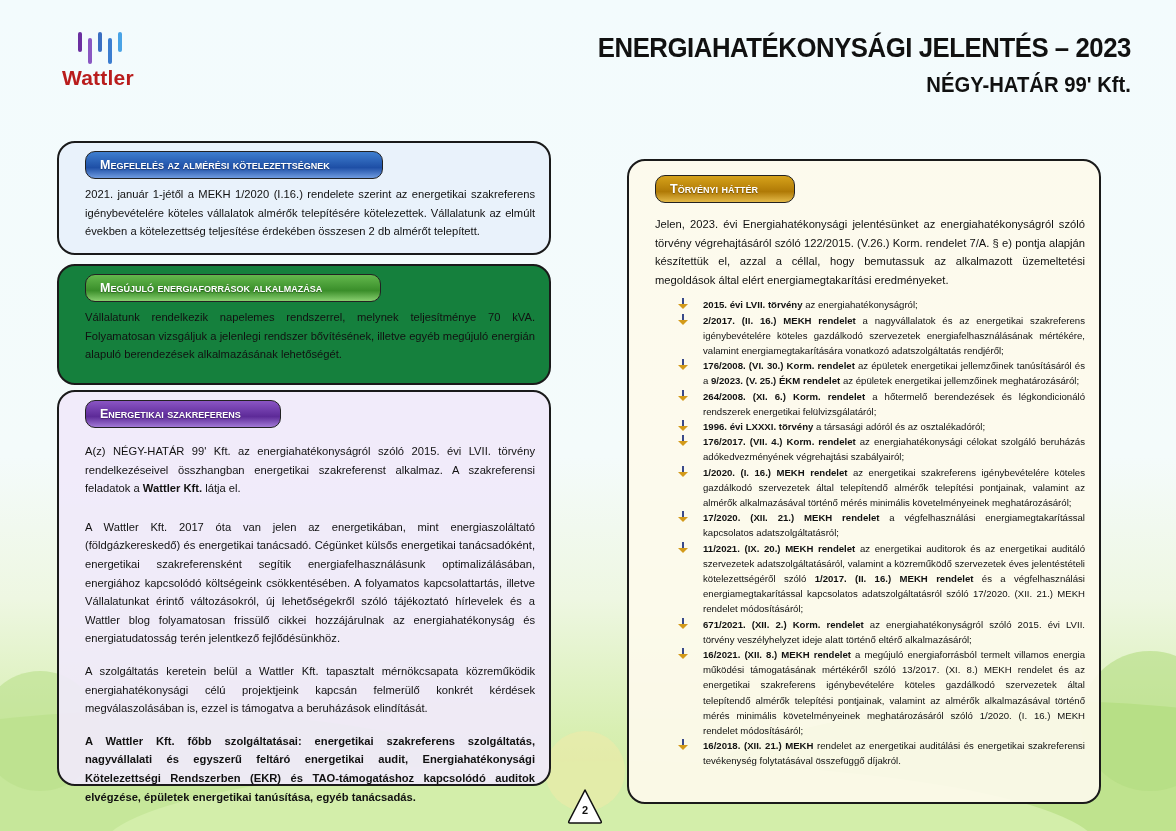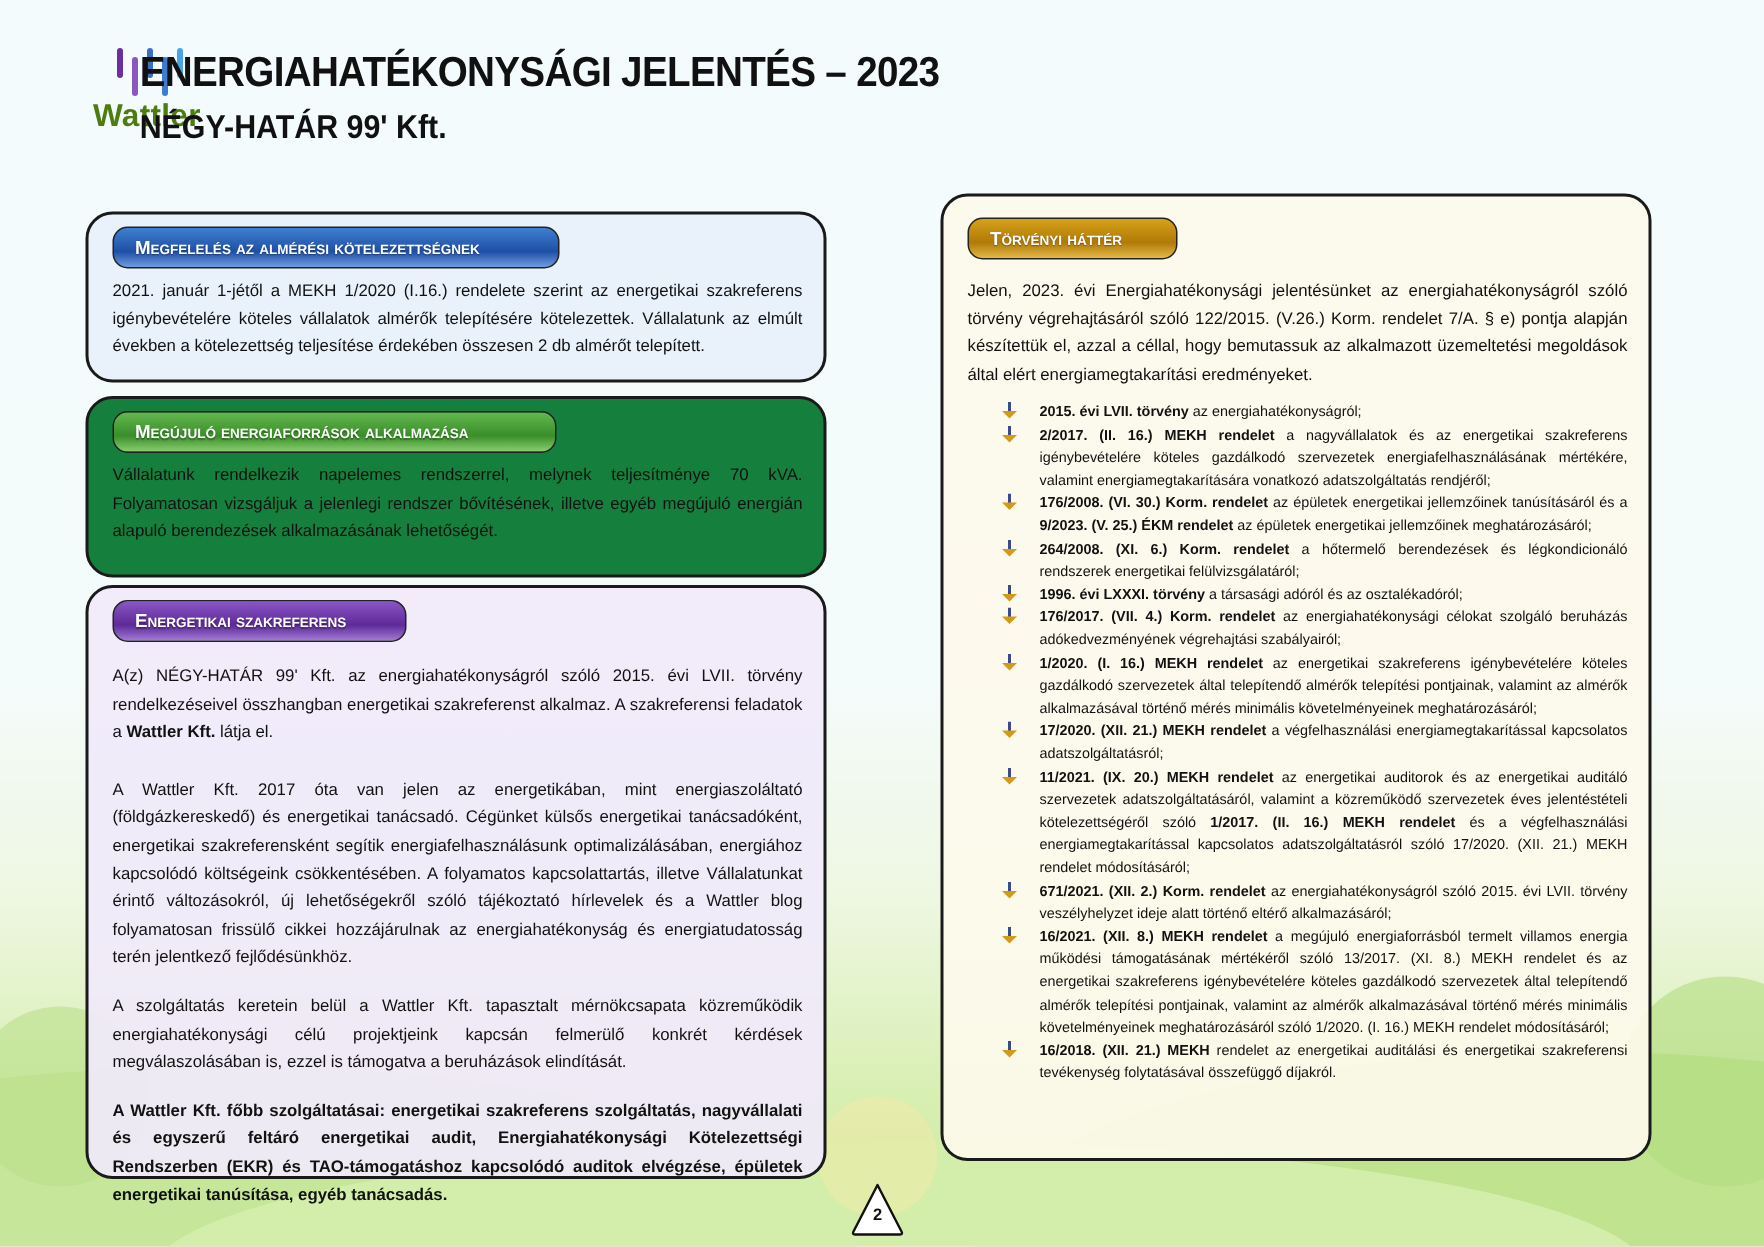--- a/index.html
+++ b/index.html
@@ -7,32 +7,32 @@
   body {
     position: relative;
     font-family: "Liberation Sans", sans-serif;
     color: #111;
     background: linear-gradient(180deg, #f3fbfd 0%, #f4fbfb 55%, #eef7e2 72%, #d8efb2 88%, #c9e89a 100%);
   }
   .bg-hills { position: absolute; left: 0; right: 0; bottom: 0; height: 300px; z-index: 0; }
   .logo { position: absolute; left: 62px; top: 32px; width: 90px; height: 62px; z-index: 2; }
   .logo-bars { display: flex; gap: 6px; align-items: flex-start; margin-left: 16px; height: 30px; }
   .logo-bars span { display: block; width: 4px; border-radius: 2px; }
-  .logo-word { font-weight: bold; font-size: 21px; color: #4d7c0f; margin-top: 4px; letter-spacing: 0.2px; }
-  .title { position: absolute; left: 0; right: 0; top: 32px; text-align: left; z-index: 2; margin-left: 48px; }
+  .logo-word { font-weight: bold; font-size: 21px; color: #b91c1c; margin-top: 4px; letter-spacing: 0.2px; }
+  .title { position: absolute; left: 0; right: 0; top: 32px; text-align: right; z-index: 2; margin-left: 48px; }
   .title h1 { font-family: "Liberation Sans", sans-serif; font-weight: bold; font-size: 28px; letter-spacing: -0.5px; margin-left: 0; transform: scaleX(0.92); }
   .title h2 { font-family: "Liberation Sans", sans-serif; font-weight: bold; font-size: 22px; margin-top: 8px; transform: scaleX(0.92); }
 
-  .card { position: absolute; border: 2px solid #1a1a1a; border-radius: 18px; z-index: 2; padding: 8px 14px 10px 16px; }
+  .card { position: absolute; border: 2px solid #1a1a1a; border-radius: 18px; z-index: 2; padding: 8px 14px 10px 26px; }
   .card p { font-size: 11.2px; line-height: 18.6px; text-align: justify; }
   .card p + p { margin-top: 12px; }
   .card-blue { left: 57px; top: 141px; width: 494px; height: 114px; background: #e9f2fb; }
   .card-green { left: 57px; top: 264px; width: 494px; height: 121px; background: #15803d; }
   .card-purple { left: 57px; top: 390px; width: 494px; height: 396px; background: rgba(240,234,250,0.93); }
-  .card-yellow { left: 627px; top: 129px; width: 474px; height: 645px; background: rgba(253,250,236,0.92); }
+  .card-yellow { left: 627px; top: 159px; width: 474px; height: 645px; background: rgba(253,250,236,0.92); }
 
   .pill { display: inline-block; height: 28px; border: 1.5px solid #222; border-radius: 10px; padding: 0 14px; line-height: 26px; color: #fff; font-weight: bold; font-size: 12.5px; margin-bottom: 6px; font-variant: small-caps; text-shadow: 0 1px 1px rgba(0,0,0,0.35); }
   .pill-blue { background: linear-gradient(180deg, #3f7fd0 0%, #1e4fa6 60%, #6f9be0 100%); width: 298px; }
   .pill-green { background: linear-gradient(180deg, #63b84d 0%, #3a8e2a 60%, #88cf6f 100%); width: 296px; }
   .pill-purple { background: linear-gradient(180deg, #8a55c4 0%, #5d2a98 60%, #a27ad6 100%); width: 196px; margin-bottom: 14px; }
   .pill-gold { background: linear-gradient(180deg, #d6a21a 0%, #b07a06 60%, #e3b948 100%); width: 140px; margin-bottom: 12px; }
 
   .law-list { list-style: none; margin-top: 8px; padding-left: 22px; }
   .law-list li { position: relative; padding-left: 26px; font-size: 9.6px; line-height: 15.2px; text-align: justify; }
   .law-list li .bullet { position: absolute; left: 0; top: 1px; width: 12px; height: 12px; }

